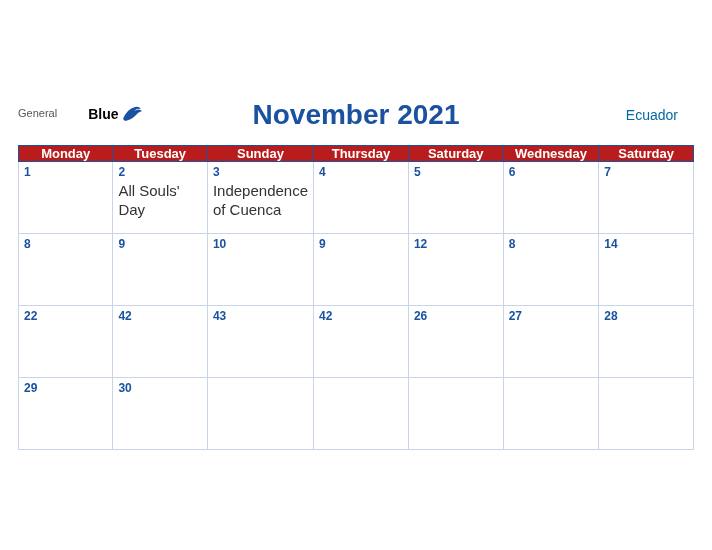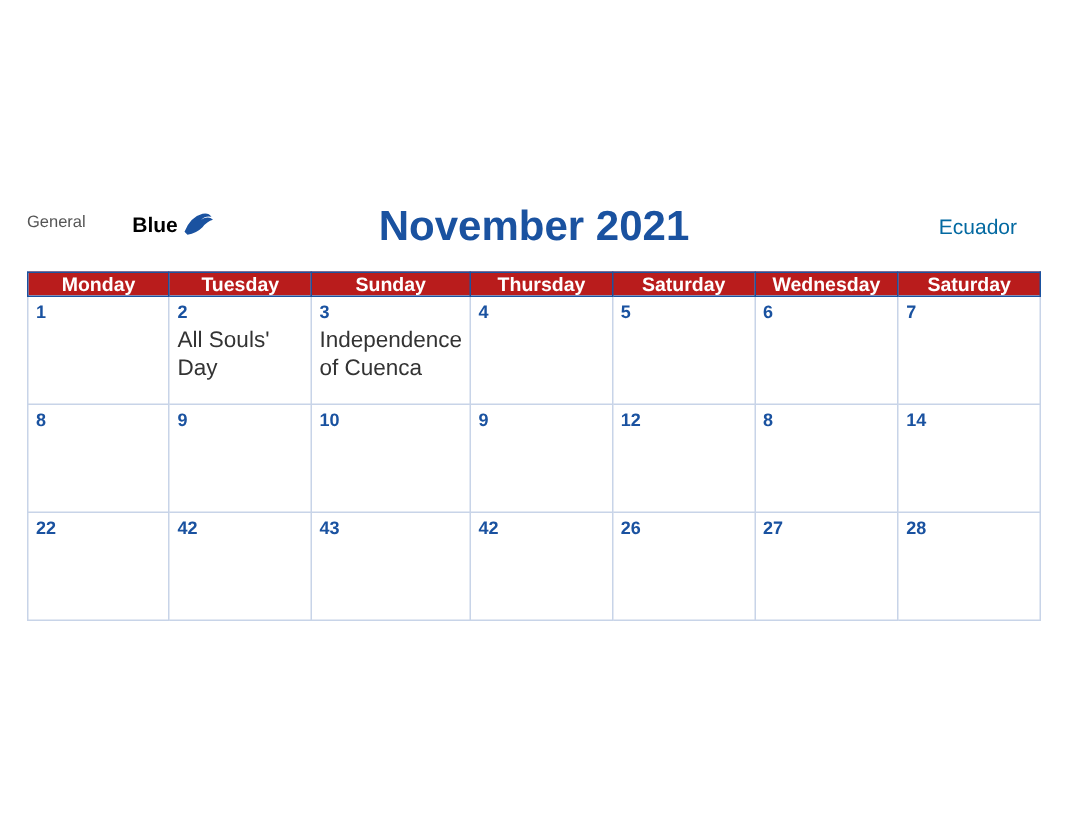--- a/index.html
+++ b/index.html
@@ -202,15 +202,28 @@
           <td>
             <span class="day-number">26</span>
           </td>
           <td>
             <span class="day-number">27</span>
           </td>
           <td>
             <span class="day-number">28</span>
           </td>
         </tr>
+        <tr>
+          <td>
+            <span class="day-number">29</span>
+          </td>
+          <td>
+            <span class="day-number">30</span>
+          </td>
+          <td class="empty-cell"></td>
+          <td class="empty-cell"></td>
+          <td class="empty-cell"></td>
+          <td class="empty-cell"></td>
+          <td class="empty-cell"></td>
+        </tr>
       </tbody>
   </table>
 </div>
 
 </body></html>

